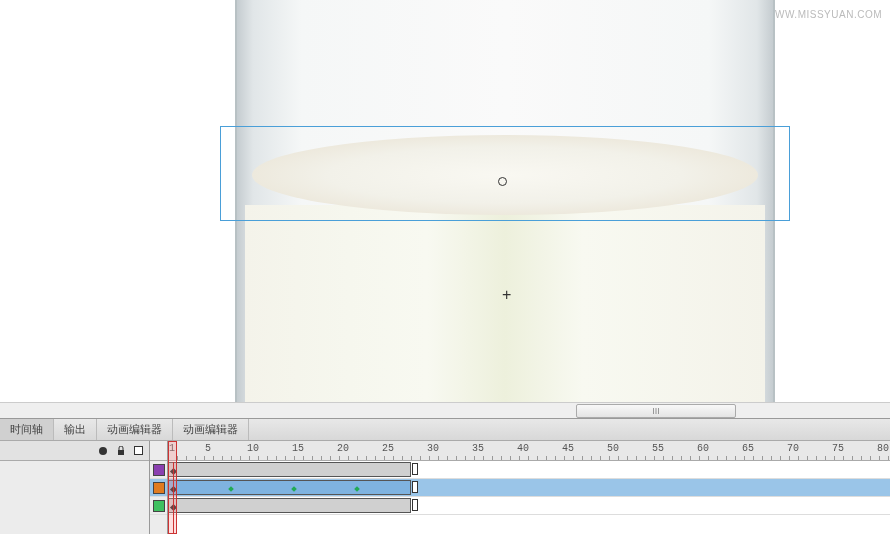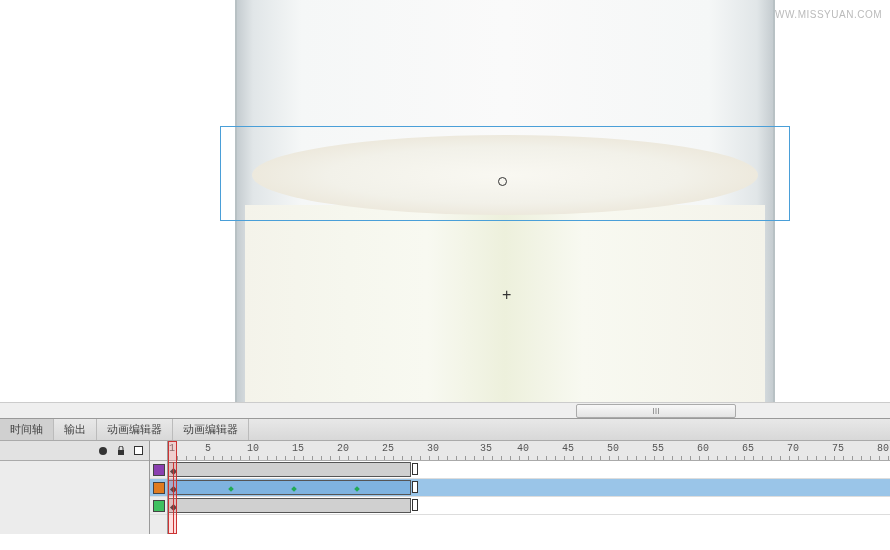--- a/index.html
+++ b/index.html
@@ -401,21 +401,21 @@
 
     <div class="frames-area">
       <div class="ruler" id="ruler">
           <span class="ruler-tick" style="left: 4px;">1</span>
           <span class="ruler-tick" style="left: 40px;">5</span>
           <span class="ruler-tick" style="left: 85px;">10</span>
           <span class="ruler-tick" style="left: 130px;">15</span>
           <span class="ruler-tick" style="left: 175px;">20</span>
           <span class="ruler-tick" style="left: 220px;">25</span>
           <span class="ruler-tick" style="left: 265px;">30</span>
-          <span class="ruler-tick" style="left: 318px;">35</span>
+          <span class="ruler-tick" style="left: 310px;">35</span>
           <span class="ruler-tick" style="left: 355px;">40</span>
           <span class="ruler-tick" style="left: 400px;">45</span>
           <span class="ruler-tick" style="left: 445px;">50</span>
           <span class="ruler-tick" style="left: 490px;">55</span>
           <span class="ruler-tick" style="left: 535px;">60</span>
           <span class="ruler-tick" style="left: 580px;">65</span>
           <span class="ruler-tick" style="left: 625px;">70</span>
           <span class="ruler-tick" style="left: 670px;">75</span>
           <span class="ruler-tick" style="left: 715px;">80</span>
           <span class="ruler-minor" style="left: 0px;"></span>

